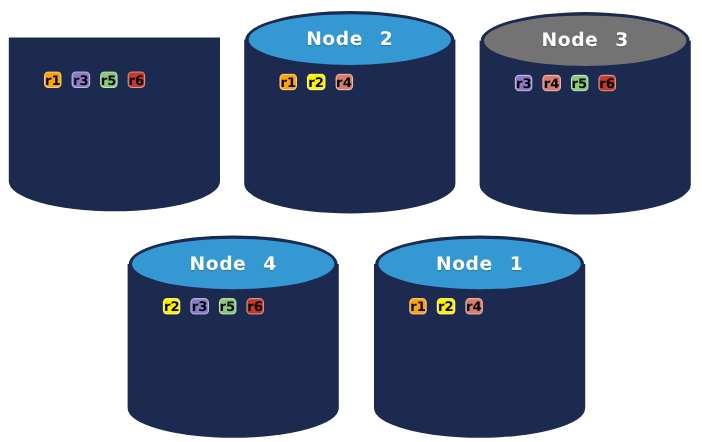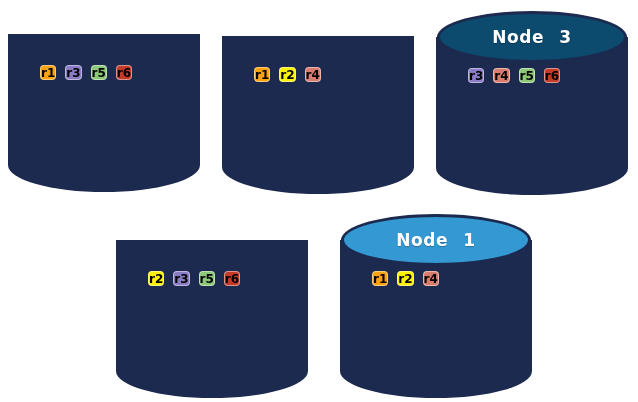--- a/index.html
+++ b/index.html
@@ -95,56 +95,62 @@
           <span class="bar-label" style="color: rgb(0, 0, 0);">r5</span>
         </div>
         <div class="bar" style="background: rgb(196, 58, 40);">
           <span class="bar-label" style="color: rgb(0, 0, 0);">r6</span>
         </div>
       </div>
     </div>
 
     <div class="cylinder" style="left: 222px; top: 10px;">
       <div class="cyl-body" style="background: rgb(27, 42, 78);"></div>
+      <div class="cyl-top" style="background: rgb(52, 153, 211); border-color: rgb(27, 42, 78);">
+        <span class="node-title" style="color: rgb(255, 255, 255);">Node 2</span>
+      </div>
       <div class="bars">
         <div class="bar" style="background: rgb(251, 163, 15);">
           <span class="bar-label" style="color: rgb(0, 0, 0);">r1</span>
         </div>
         <div class="bar" style="background: rgb(251, 241, 8);">
           <span class="bar-label" style="color: rgb(0, 0, 0);">r2</span>
         </div>
         <div class="bar" style="background: rgb(217, 124, 110);">
           <span class="bar-label" style="color: rgb(0, 0, 0);">r4</span>
         </div>
       </div>
     </div>
 
     <div class="cylinder" style="left: 436px; top: 11px;">
       <div class="cyl-body" style="background: rgb(27, 42, 78);"></div>
-      <div class="cyl-top" style="background: #0c4a6e; border-color: rgb(27, 42, 78);">
+      <div class="cyl-top" style="background: #737373; border-color: rgb(27, 42, 78);">
         <span class="node-title" style="color: rgb(255, 255, 255);">Node 3</span>
       </div>
       <div class="bars">
         <div class="bar" style="background: rgb(138, 123, 197);">
           <span class="bar-label" style="color: rgb(0, 0, 0);">r3</span>
         </div>
         <div class="bar" style="background: rgb(217, 124, 110);">
           <span class="bar-label" style="color: rgb(0, 0, 0);">r4</span>
         </div>
         <div class="bar" style="background: rgb(140, 200, 120);">
           <span class="bar-label" style="color: rgb(0, 0, 0);">r5</span>
         </div>
         <div class="bar" style="background: rgb(196, 58, 40);">
           <span class="bar-label" style="color: rgb(0, 0, 0);">r6</span>
         </div>
       </div>
     </div>
 
     <div class="cylinder" style="left: 116px; top: 214px;">
       <div class="cyl-body" style="background: rgb(27, 42, 78);"></div>
+      <div class="cyl-top" style="background: rgb(52, 153, 211); border-color: rgb(27, 42, 78);">
+        <span class="node-title" style="color: rgb(255, 255, 255);">Node 4</span>
+      </div>
       <div class="bars">
         <div class="bar" style="background: rgb(251, 241, 8);">
           <span class="bar-label" style="color: rgb(0, 0, 0);">r2</span>
         </div>
         <div class="bar" style="background: rgb(138, 123, 197);">
           <span class="bar-label" style="color: rgb(0, 0, 0);">r3</span>
         </div>
         <div class="bar" style="background: rgb(140, 200, 120);">
           <span class="bar-label" style="color: rgb(0, 0, 0);">r5</span>
         </div>

